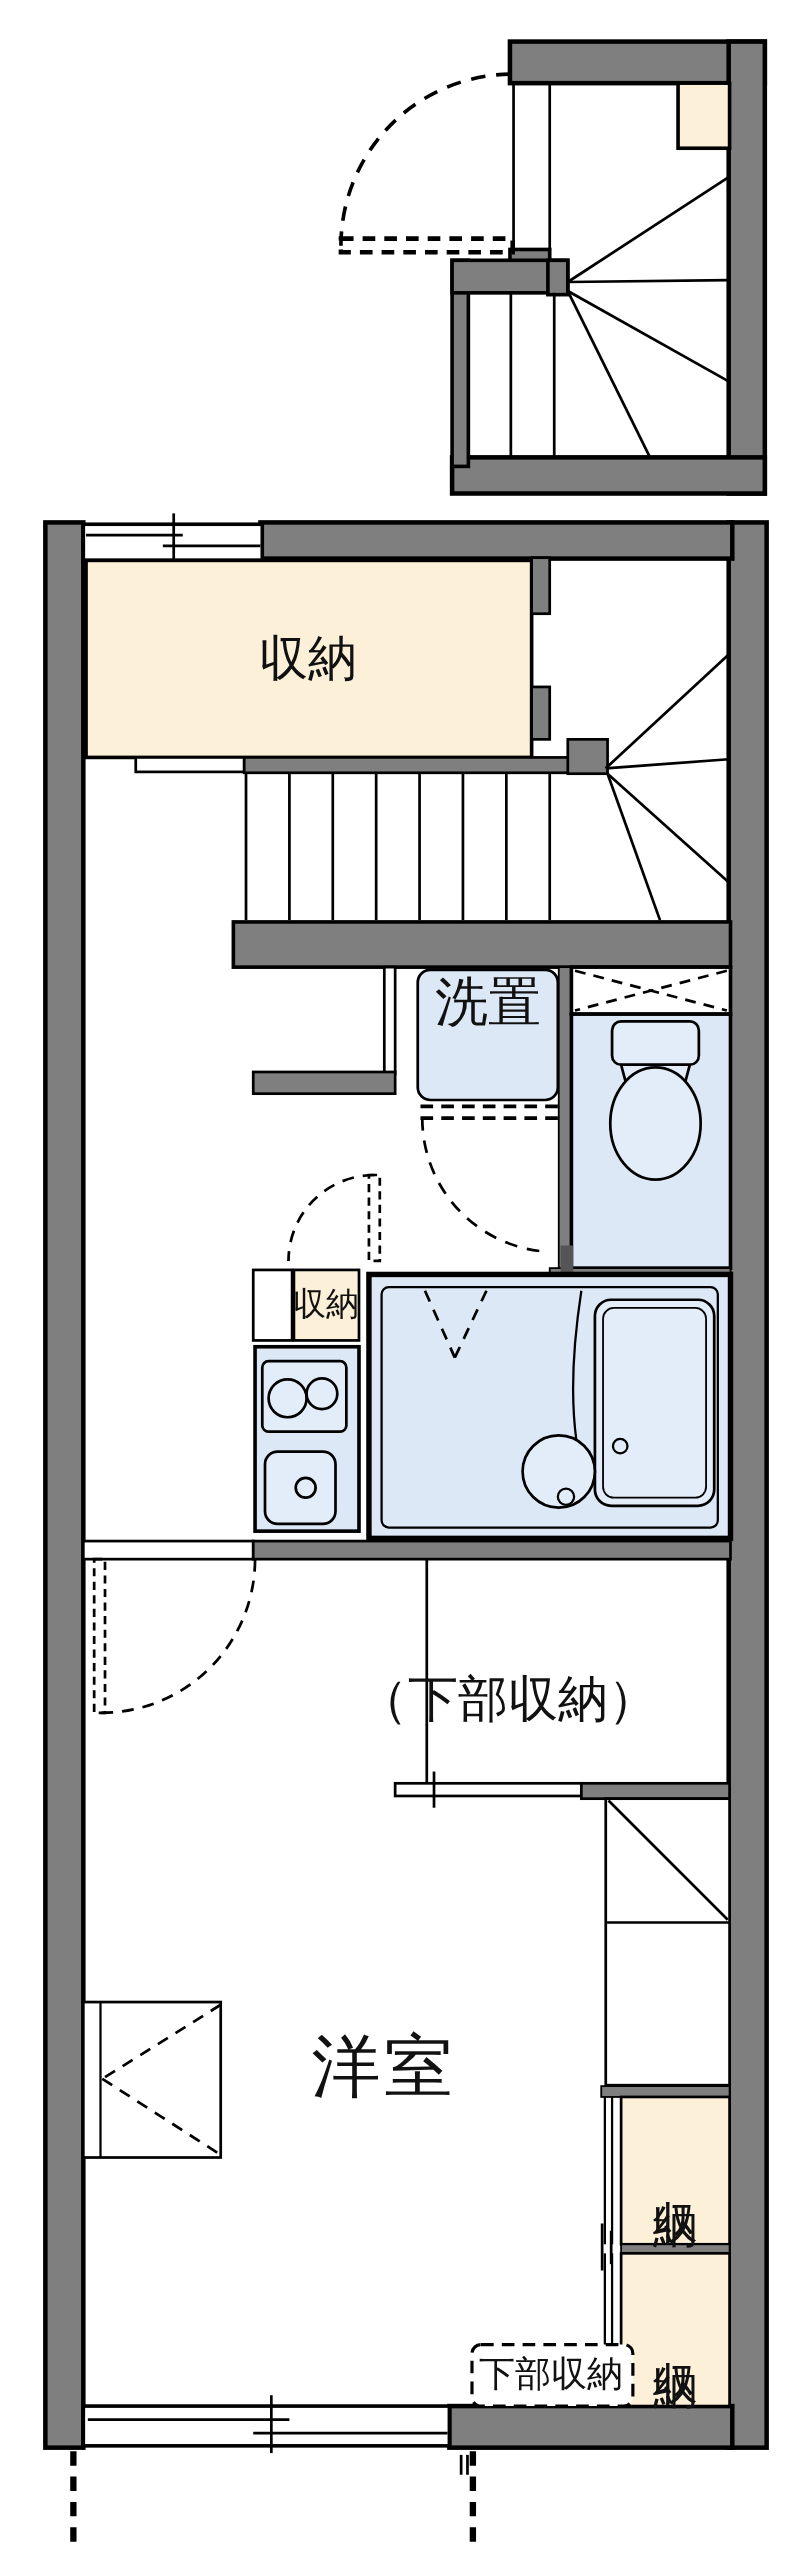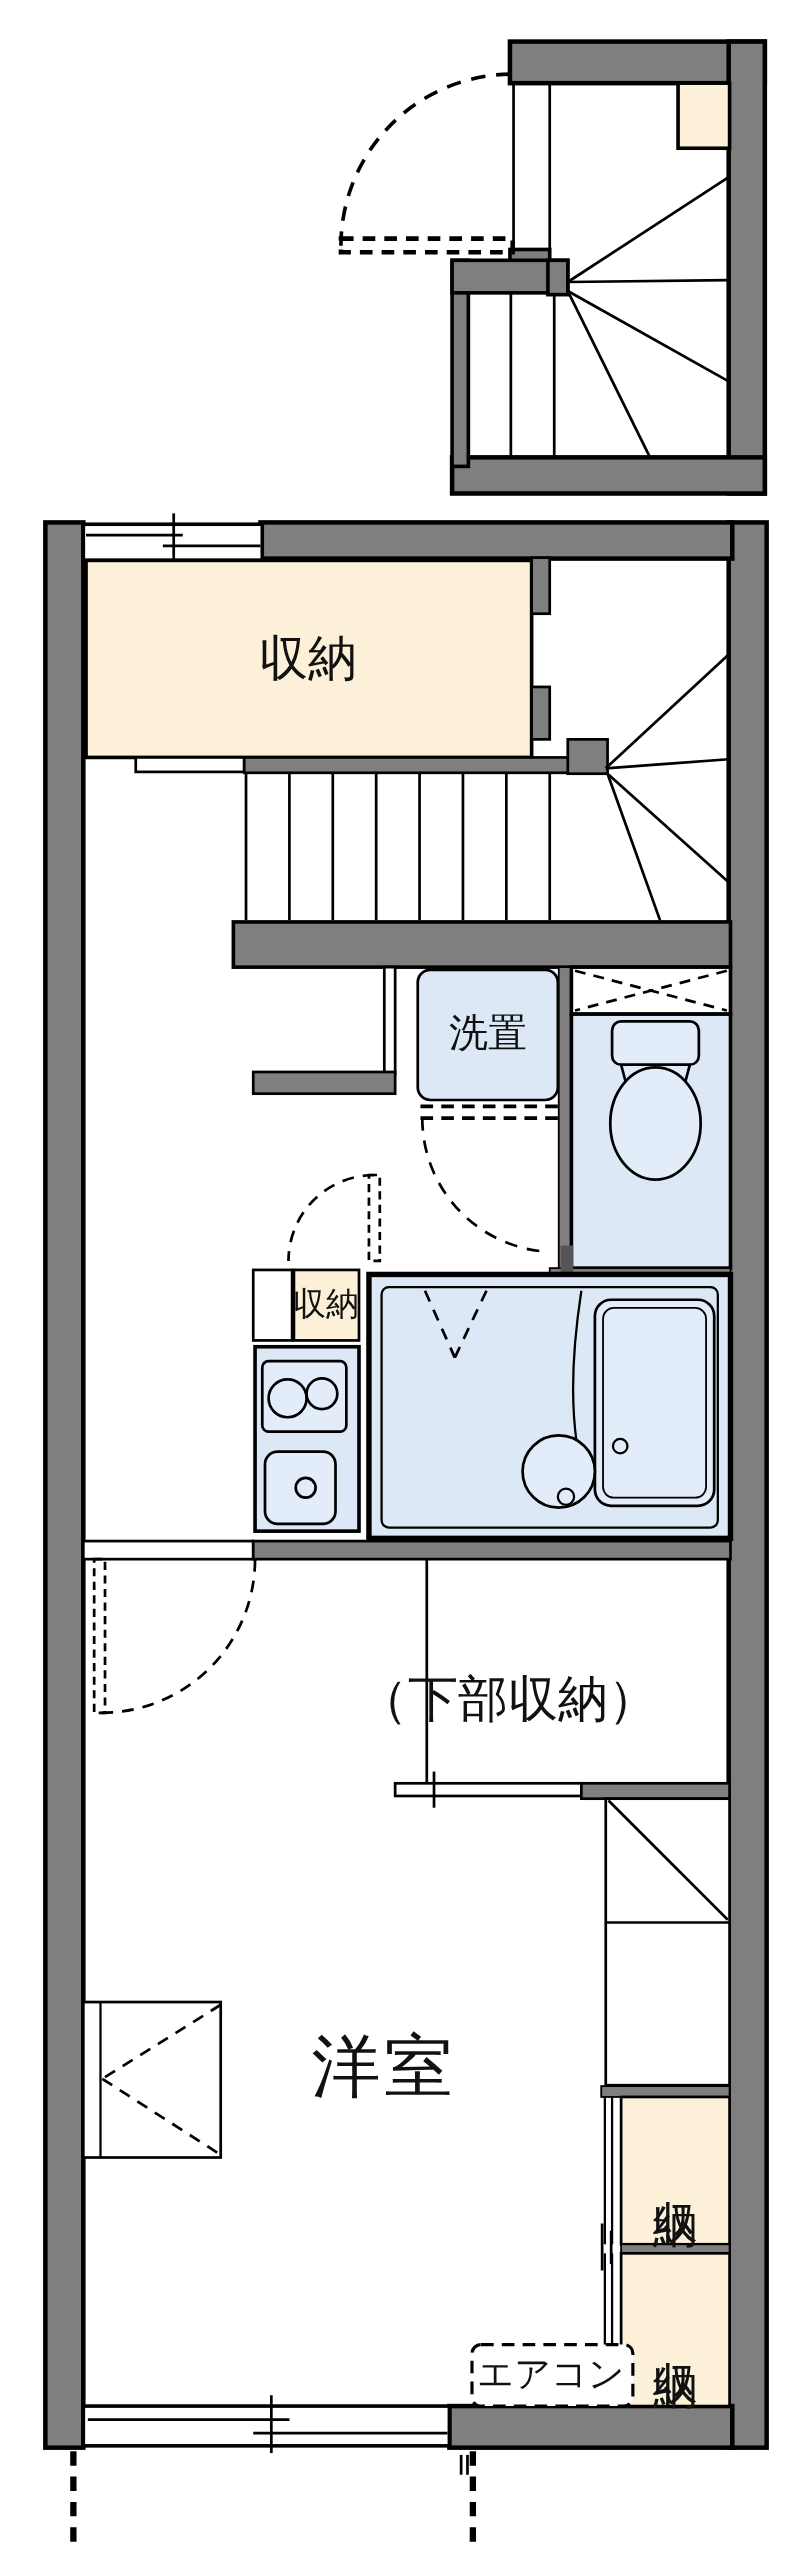--- a/index.html
+++ b/index.html
@@ -182,22 +182,22 @@
       <line x1="510" y1="2716" x2="510" y2="2738" stroke="var(--line)" stroke-width="3"></line>
       <line x1="517" y1="2716" x2="517" y2="2738" stroke="var(--line)" stroke-width="3"></line>
     </g>
 
     <line x1="81" y1="2712" x2="81" y2="2820" stroke="var(--line)" stroke-width="7" stroke-dasharray="16 12"></line>
     <line x1="523" y1="2712" x2="523" y2="2820" stroke="var(--line)" stroke-width="7" stroke-dasharray="16 12"></line>
   </g>
 </svg>
 
   <div class="lbl" style="left:308px;top:658px;font-size:49px;">収納</div>
-  <div class="lbl" style="left:488px;top:1033px;font-size:39px;">洗置</div>
+  <div class="lbl" style="left:488px;top:1002px;font-size:53px;">洗置</div>
   <div class="lbl" style="left:326px;top:1304px;font-size:33px;">収納</div>
   <div class="lbl" style="left:508px;top:1699px;font-size:50px;">（下部収納）</div>
   <div class="lbl" style="left:384px;top:2067px;font-size:69px;letter-spacing:3.6px;">洋室</div>
   <div class="lbl vert" style="left:675px;top:2169px;font-size:45px;">収納</div>
   <div class="lbl vert" style="left:675px;top:2330px;font-size:45px;">収納</div>
-  <div class="lbl" style="left:551px;top:2374px;font-size:36px;">エアコン</div>
+  <div class="lbl" style="left:551px;top:2374px;font-size:36px;">下部収納</div>
 
 </div>
 
 
 </body></html>

